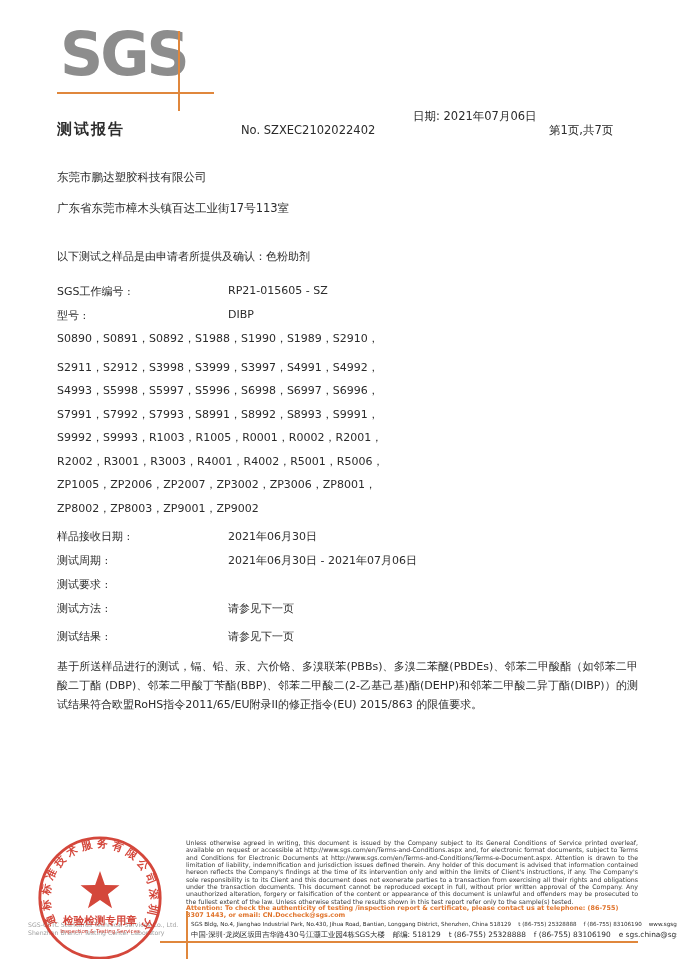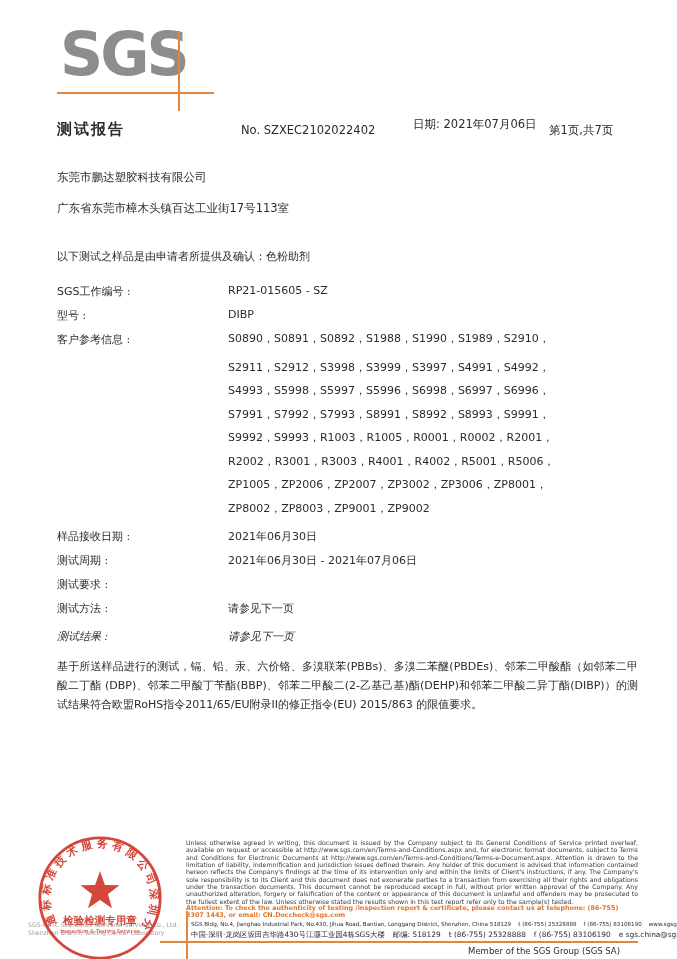--- a/index.html
+++ b/index.html
@@ -9,37 +9,37 @@
 
   
   .logo-text { position:absolute; left:60px; top:24px; font-size:60px; font-weight:800;
                color:#8d8d8d; letter-spacing:-3px; line-height:1; }
   .logo-hline { position:absolute; left:57px; top:92px; width:157px; height:2px; background:#e0873c; }
   .logo-vline { position:absolute; left:178px; top:31px; width:2px; height:80px; background:#e0873c; }
 
   
   .doc-title   { position:absolute; left:57px;  top:120px; font-size:15px; font-weight:bold; letter-spacing:2px; }
   .report-no   { position:absolute; left:241px; top:123px; font-size:11.5px; }
-  .report-date { position:absolute; left:413px; top:117px; font-size:11.5px; }
+  .report-date { position:absolute; left:413px; top:109px; font-size:11.5px; }
   .page-info   { position:absolute; left:549px; top:123px; font-size:11.5px; }
 
   
   .applicant { position:absolute; left:57px; top:162px; font-size:11.5px; line-height:31px; }
 
   
   .main { position:absolute; left:57px; top:249px; width:581px; font-size:11px; }
   .intro { margin-bottom:20px; }
   .row { display:flex; margin-bottom:9px; }
   .row .label { width:171px; flex:none; }
   .row .value { flex:1; }
   .ref-line { line-height:23.5px; }
   .ref-first { line-height:14px; margin-bottom:9.5px; }
   .conclusion-row { margin-top:13px; }
   .conclusion-text { line-height:19px; text-align:justify; }
-  .gap-lg { margin-top:13px;font-style:italic; }
+  .gap-lg { margin-top:13px; }
 
   
   .stamp { position:absolute; left:36px; top:834px; width:128px; height:128px; opacity:.88; z-index:3; }
   .footer-company { position:absolute; left:28px; top:921px; width:165px; z-index:2;
                     color:#a0a0a0; font-size:6.2px; line-height:8.2px; }
   .disclaimer { position:absolute; left:186px; top:839px; width:452px; font-size:6.25px;
                 line-height:7.35px; text-align:justify; color:#3a3a3a; }
   .attention { position:absolute; left:186px; top:905px; width:452px; font-size:6.4px;
                line-height:7.4px; color:#e0742c; font-weight:bold; }
   .addresses { position:absolute; left:191px; top:921px; width:447px; }
@@ -78,21 +78,20 @@
       <div class="label">SGS工作编号 :</div>
       <div class="value">RP21-015605 - SZ</div>
     </div>
 
     <div class="row">
       <div class="label">型号 :</div>
       <div class="value">DIBP</div>
     </div>
 
     <div class="row">
-      <div class="label">客户参考信息 :</div>
       <div class="value">
         <div class="ref-first">S0890，S0891，S0892，S1988，S1990，S1989，S2910，</div>
         <div class="ref-line">S2911，S2912，S3998，S3999，S3997，S4991，S4992，</div>
         <div class="ref-line">S4993，S5998，S5997，S5996，S6998，S6997，S6996，</div>
         <div class="ref-line">S7991，S7992，S7993，S8991，S8992，S8993，S9991，</div>
         <div class="ref-line">S9992，S9993，R1003，R1005，R0001，R0002，R2001，</div>
         <div class="ref-line">R2002，R3001，R3003，R4001，R4002，R5001，R5006，</div>
         <div class="ref-line">ZP1005，ZP2006，ZP2007，ZP3002，ZP3006，ZP8001，</div>
         <div class="ref-line">ZP8002，ZP8003，ZP9001，ZP9002</div>
       </div>
@@ -150,15 +149,14 @@
     <div class="addr-en">
       <span>SGS Bldg, No.4, Jianghao Industrial Park, No.430, Jihua Road, Bantian, Longgang District, Shenzhen, China 518129</span><span>t (86-755) 25328888</span><span>f (86-755) 83106190</span><span>www.sgsgroup.com.cn</span>
     </div>
     <div class="addr-cn">
       <span>中国·深圳·龙岗区坂田吉华路430号江灏工业园4栋SGS大楼</span><span>邮编: 518129</span><span>t (86-755) 25328888</span><span>f (86-755) 83106190</span><span>e sgs.china@sgs.com</span>
     </div>
   </div>
 
   <div class="crop-v"></div>
   <div class="footer-rule"></div>
-  <div class="member">Member of the SGS Group (SGS SA)</div>
 
 </div>
 
 </body></html>

